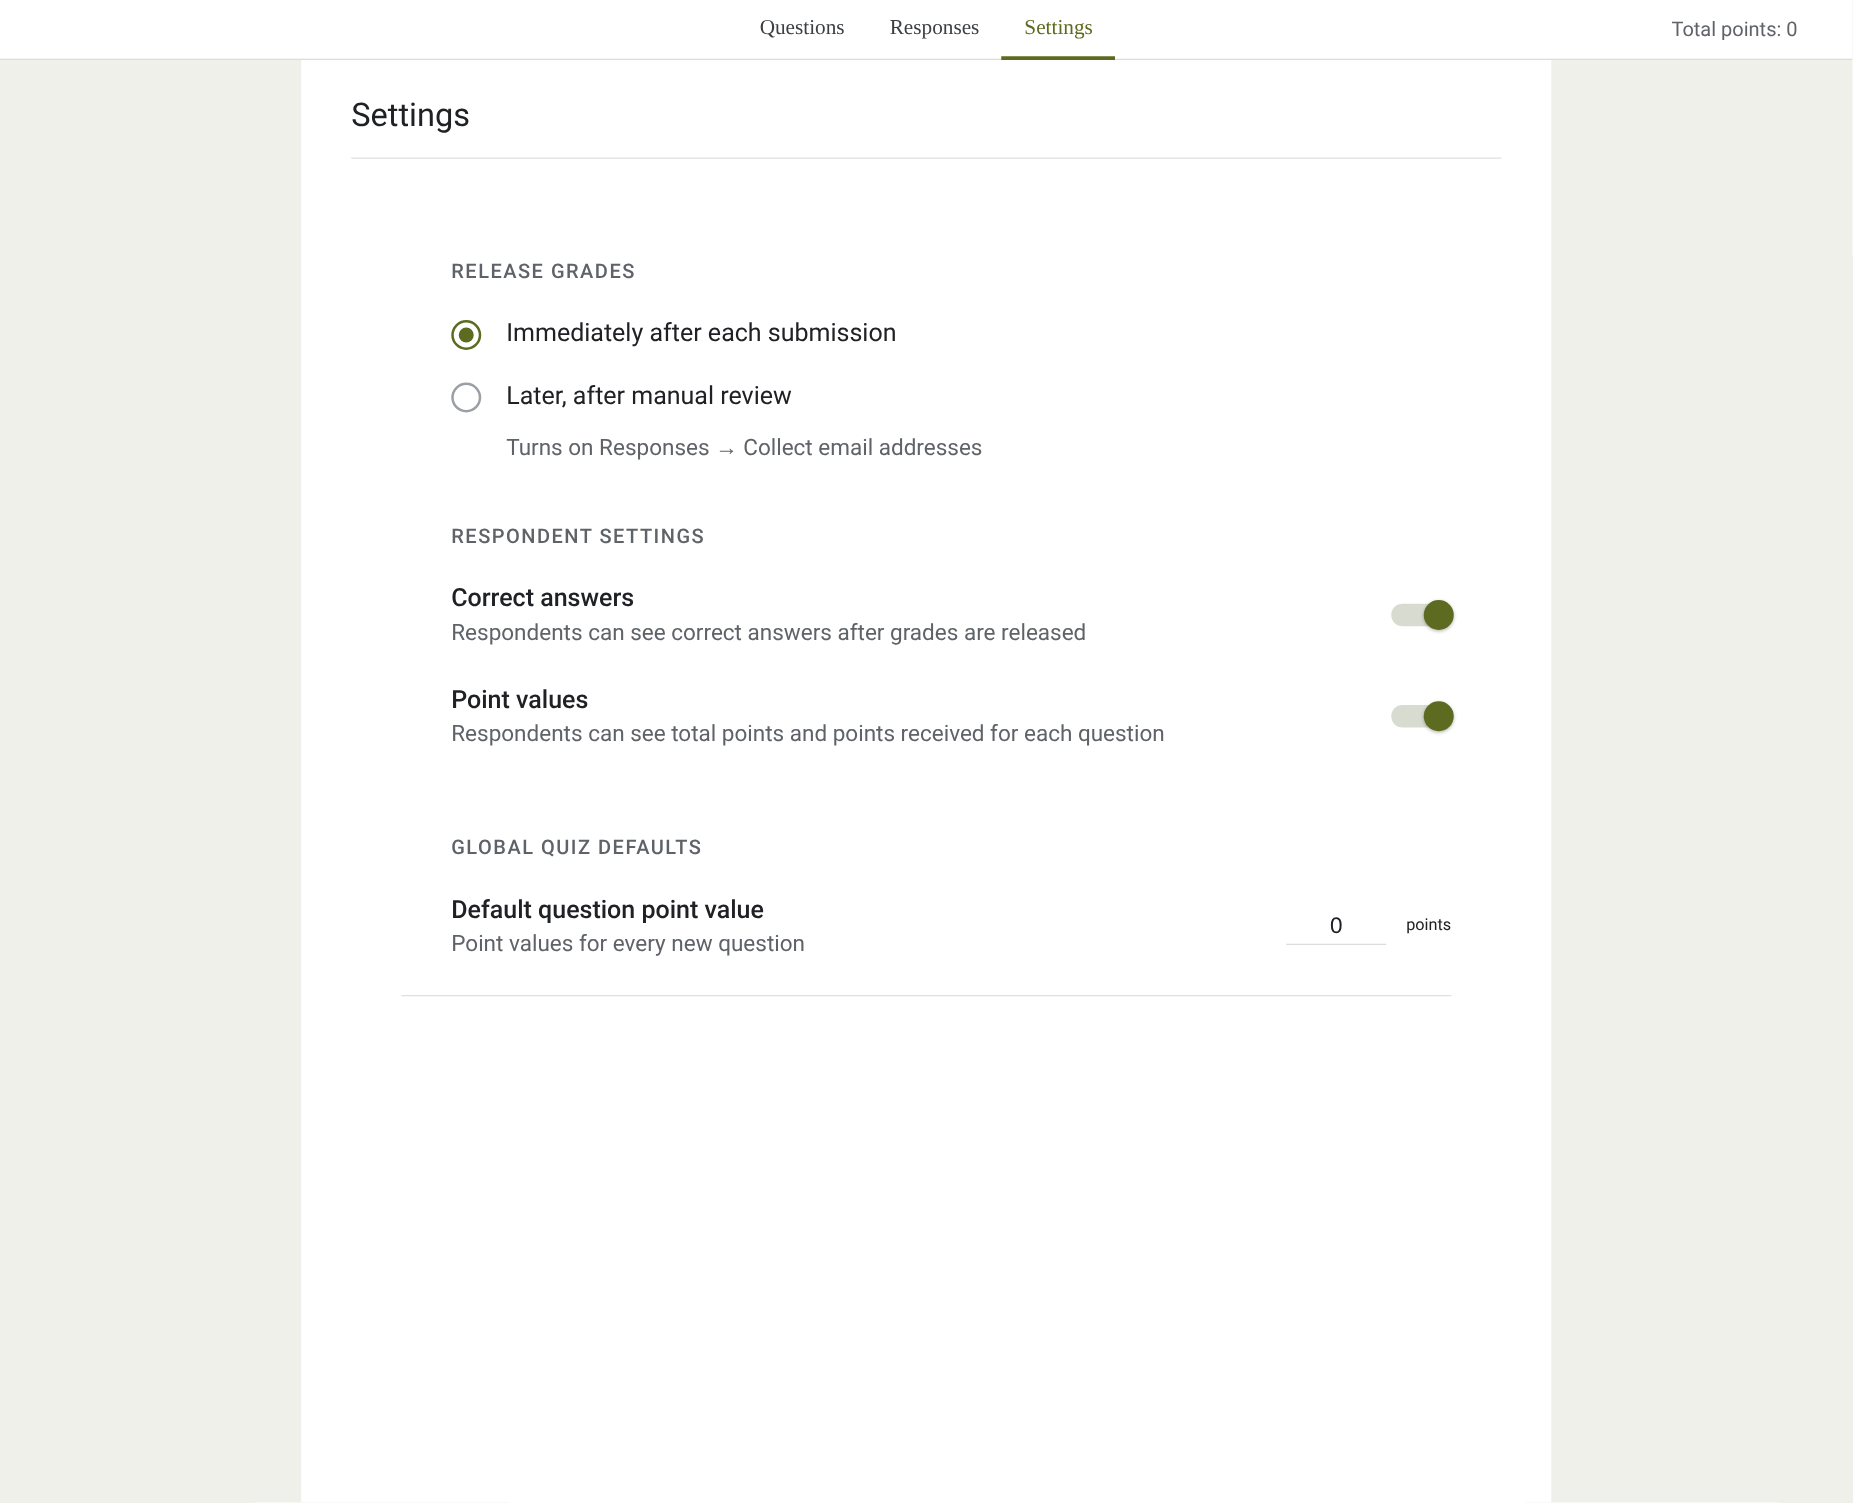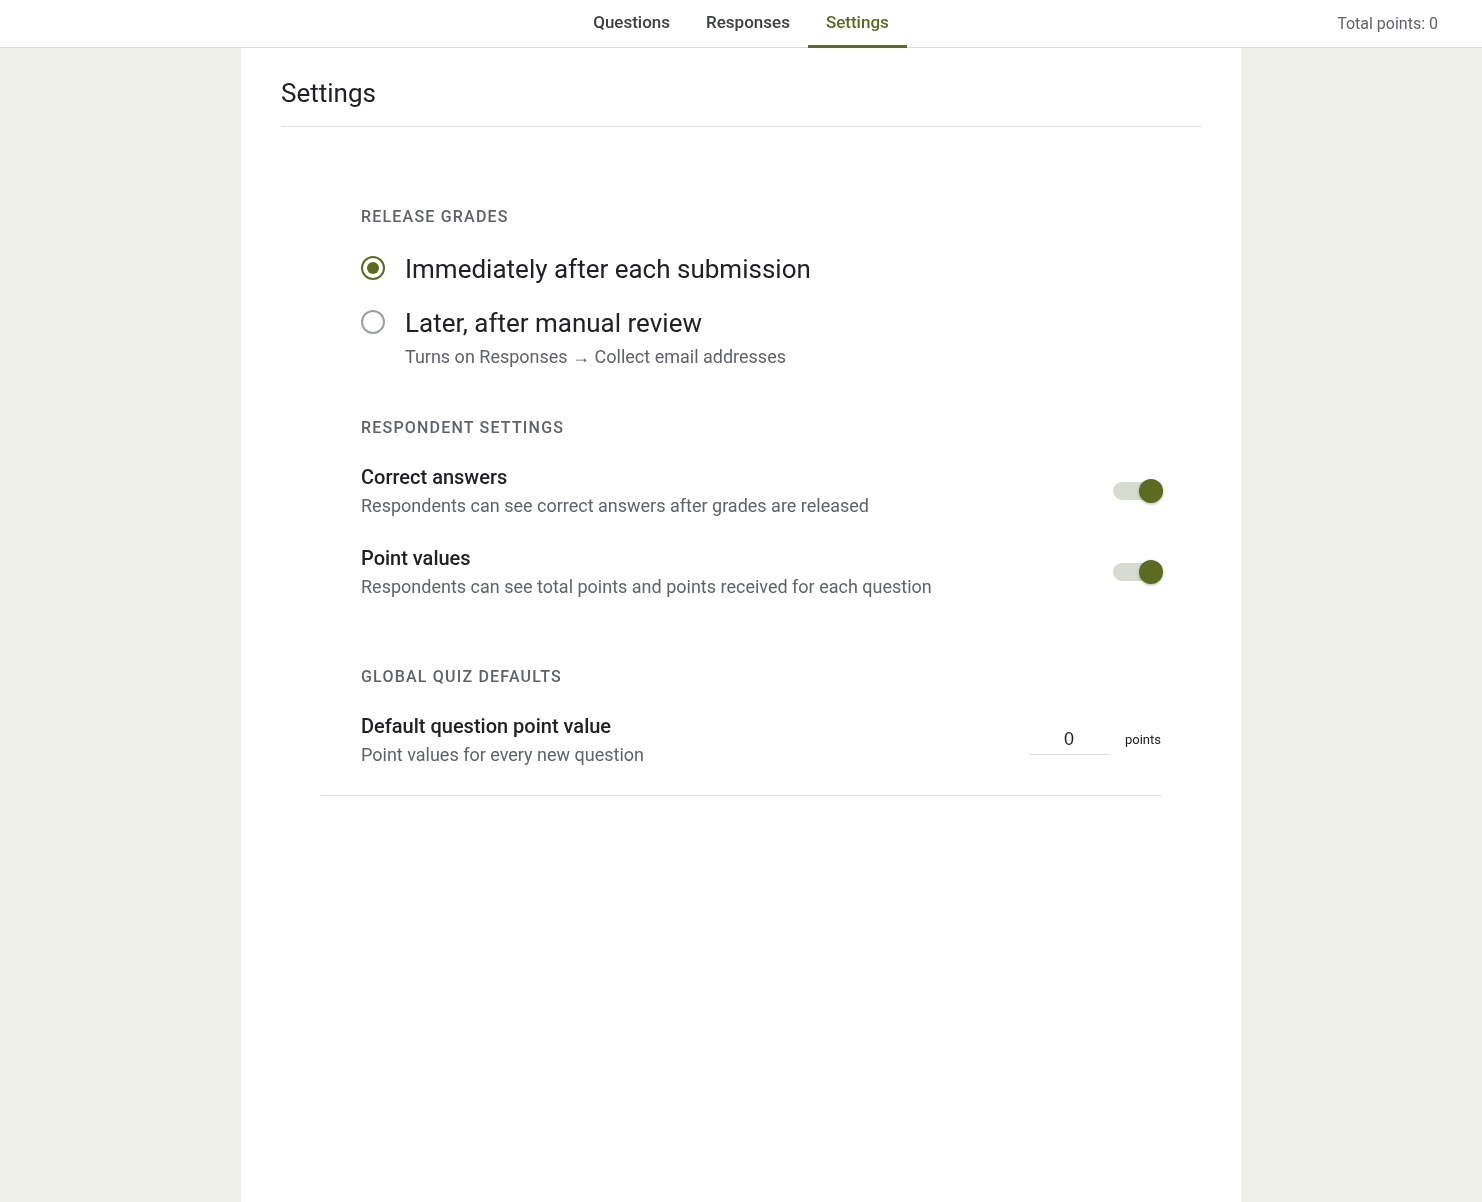--- a/index.html
+++ b/index.html
@@ -18,20 +18,21 @@
       border-bottom: 1px solid #dadce0;
       display: flex;
       align-items: center;
       justify-content: center;
       position: relative;
       height: 48px;
     }
     .tabs {
       display: flex;
       gap: 0;
+      font-family: Liberation Serif, serif;
     }
     .tab {
       padding: 0 18px;
       height: 48px;
       display: flex;
       align-items: center;
       font-size: 17px;
       font-weight: 500;
       color: #3c4043;
       cursor: pointer;
@@ -148,27 +149,27 @@
       content: "";
       position: absolute;
       width: 12px;
       height: 12px;
       border-radius: 50%;
       background: #5c6b1f;
       top: 3.5px;
       left: 3.5px;
     }
     .radio-label {
-      font-size: 26px;
+      font-size: 20px;
       color: #202124;
     }
     .radio-sub {
       font-size: 18px;
       color: #5f6368;
-      margin-top: 8px;
+      margin-top: 20px;
     }
     .respondent-item {
       margin-bottom: 30px;
       display: flex;
       align-items: center;
       justify-content: space-between;
     }
     .point-input-wrap {
       display: flex;
       align-items: center;

